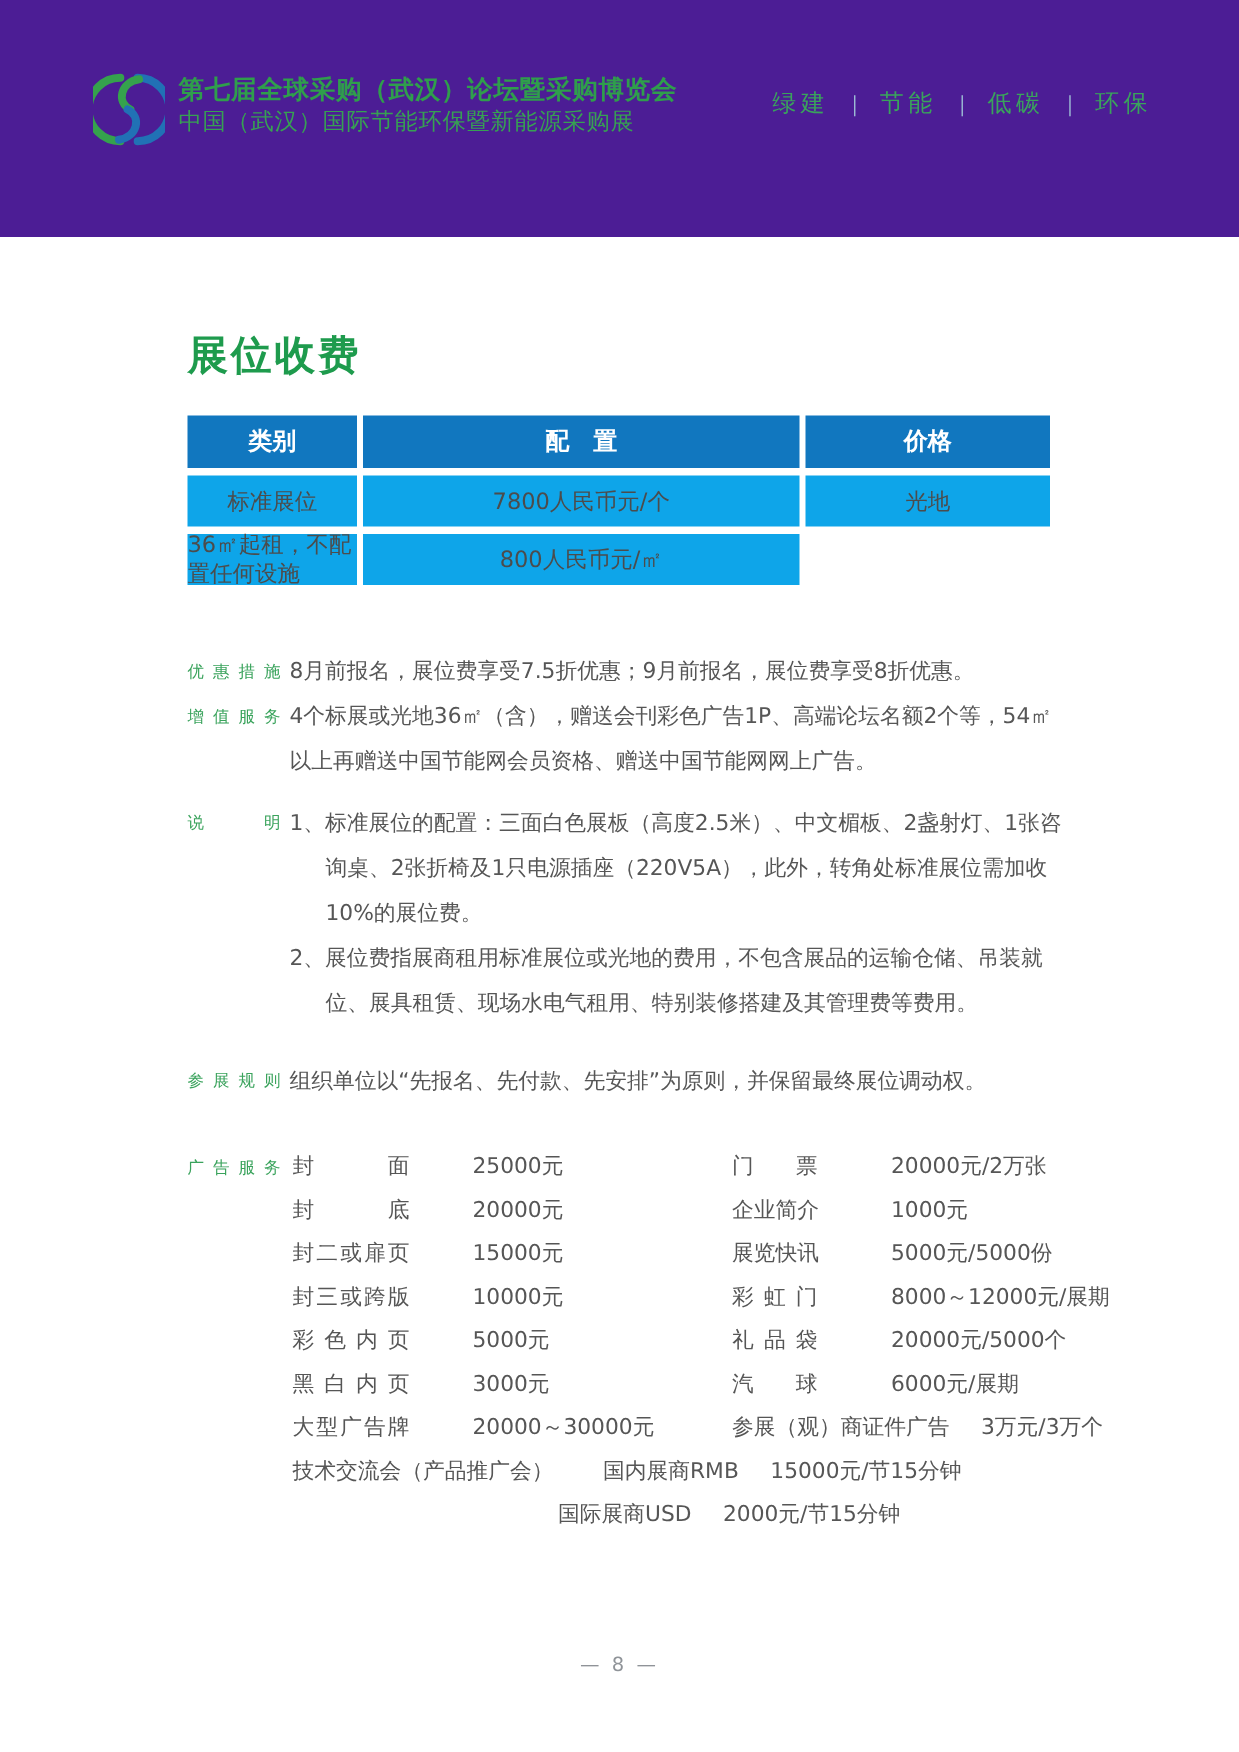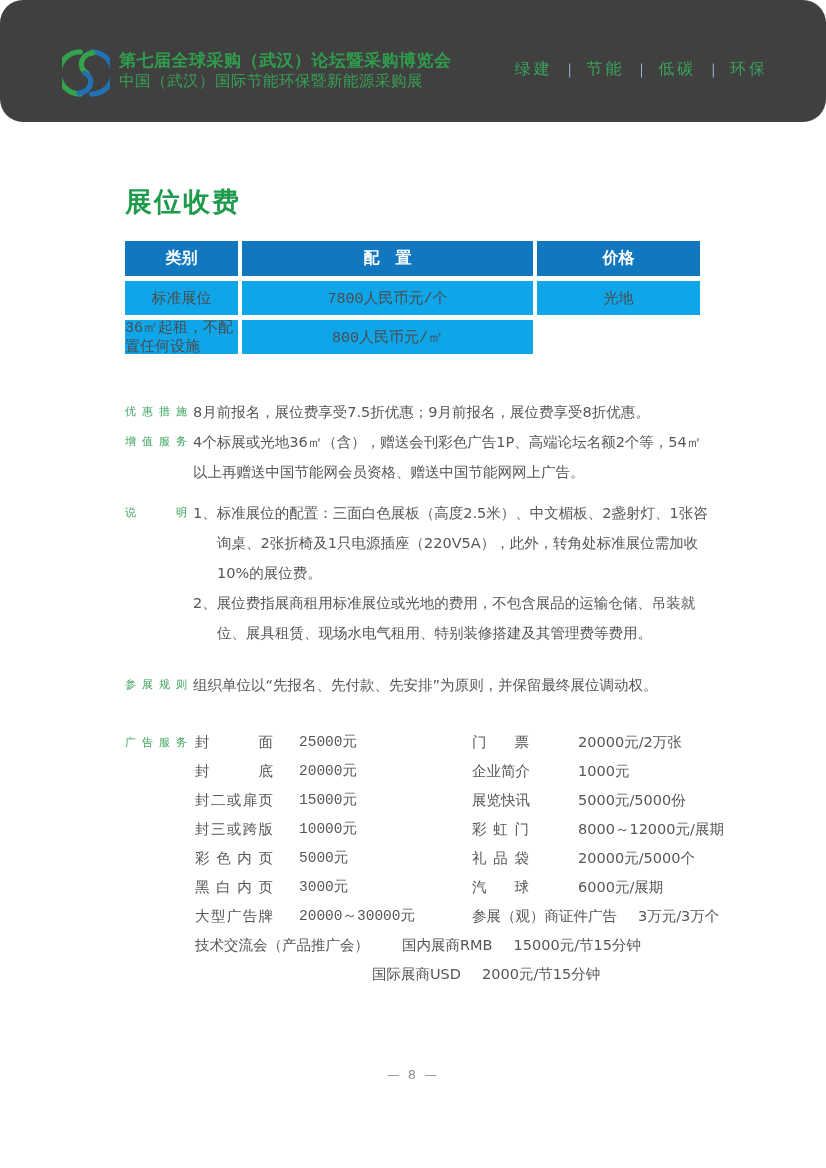--- a/index.html
+++ b/index.html
@@ -3,42 +3,41 @@
 <meta charset="utf-8">
 <style>
   html,body{margin:0;padding:0;}
   body{
     width:826px;height:1168px;background:#ffffff;position:relative;
     font-family:"DejaVu Sans","Liberation Sans",sans-serif;
     -webkit-font-smoothing:antialiased;
   }
   
   .hdr{
-    height:122px;background:#404040;box-sizing:border-box;
+    height:158px;background:#4c1d95;box-sizing:border-box;
     display:flex;justify-content:space-between;align-items:flex-start;
     padding:46px 58px 0 62px;
-    border-radius:23px;
   }
   .brand{display:flex;align-items:flex-start;}
   .logo{width:48px;height:54px;flex:0 0 auto;}
   .brand-text{margin-left:9px;padding-top:4px;}
   .t1{font-size:17px;font-weight:bold;color:#2f9e4c;letter-spacing:0.5px;line-height:21px;white-space:nowrap;}
   .t2{font-size:15.5px;color:#37a053;letter-spacing:0.5px;line-height:21px;white-space:nowrap;}
   .slogan{margin-top:13px;font-size:16px;color:#3aa35c;letter-spacing:3px;white-space:nowrap;}
   .slogan .sep{color:#a3c9da;margin:0 10px;letter-spacing:0;font-size:14px;}
   
   .page-title{
     margin:64px 0 0 125px;font-size:27px;font-weight:bold;color:#1e9b4d;
     letter-spacing:2px;line-height:31px;
   }
   
   .fee-table{
     margin:24px 0 0 125px;width:575px;
     display:grid;grid-template-columns:113px 291px 163px;
-    column-gap:4px;row-gap:5px;font-family:Liberation Mono, monospace;
+    column-gap:4px;row-gap:5px;
   }
   .fee-table .hc{
     background:#1177bf;color:#ffffff;font-weight:bold;font-size:16px;
     height:35px;display:flex;align-items:center;justify-content:center;
   }
   .fee-table .dc{
     background:#0ea5e9;color:#4c4c4c;font-size:15px;
     height:34px;display:flex;align-items:center;justify-content:center;
   }
   
@@ -50,21 +49,21 @@
   }
   .sec-discount{margin-top:43px;}
   .sec-value{}
   .sec-notes{margin-top:11px;}
   .sec-rules{margin-top:22px;}
   .sec-ads{margin-top:28px;width:530px;}
   .note-item{padding-left:24px;text-indent:-24px;}
   
   .ad-row{display:flex;align-items:center;height:29px;line-height:29px;white-space:nowrap;gap:12px;}
   .ad-name{margin-left:2px;width:78px;text-align:justify;text-align-last:justify;flex:0 0 auto;}
-  .ad-price{margin-left:14px;width:154px;flex:0 0 auto;font-family:Liberation Mono, monospace;}
+  .ad-price{margin-left:30px;width:154px;flex:0 0 auto;}
   .ad-name2{margin-left:7px;width:57px;text-align:justify;text-align-last:justify;flex:0 0 auto;}
   .ad-name2.wide{width:auto;text-align:left;text-align-last:left;}
   .ad-price2{margin-left:37px;flex:0 0 auto;}
   .ad-price2.tight{margin-left:9px;}
   .mt-name{margin-left:2px;flex:0 0 auto;}
   .mt-label{margin-left:21px;flex:0 0 auto;}
   .mt-label.offset{margin-left:179px;}
   .mt-price{margin-left:9px;flex:0 0 auto;}
   
   .footer{margin-top:78px;text-align:center;font-size:13px;color:#8f9398;letter-spacing:2px;}

